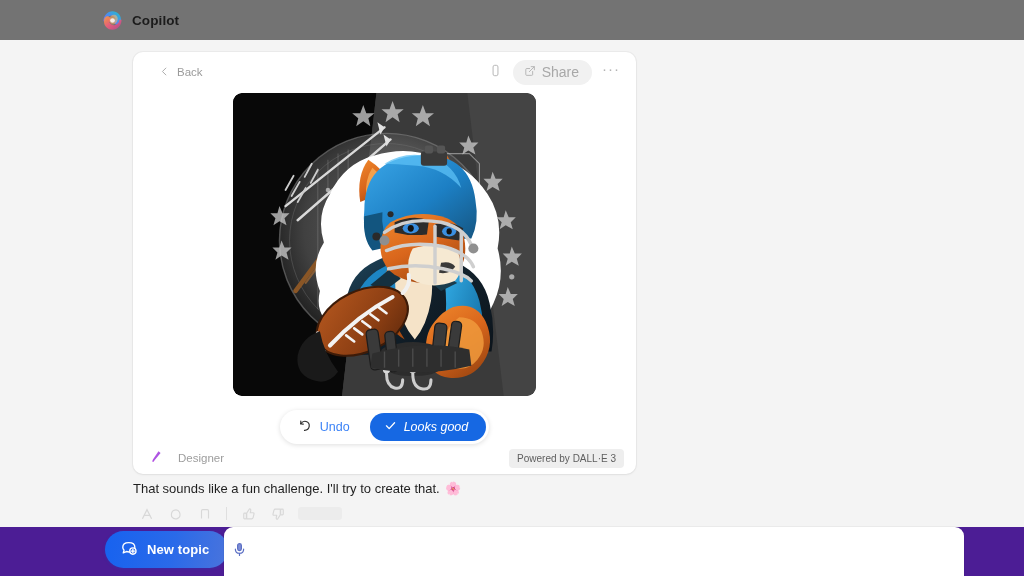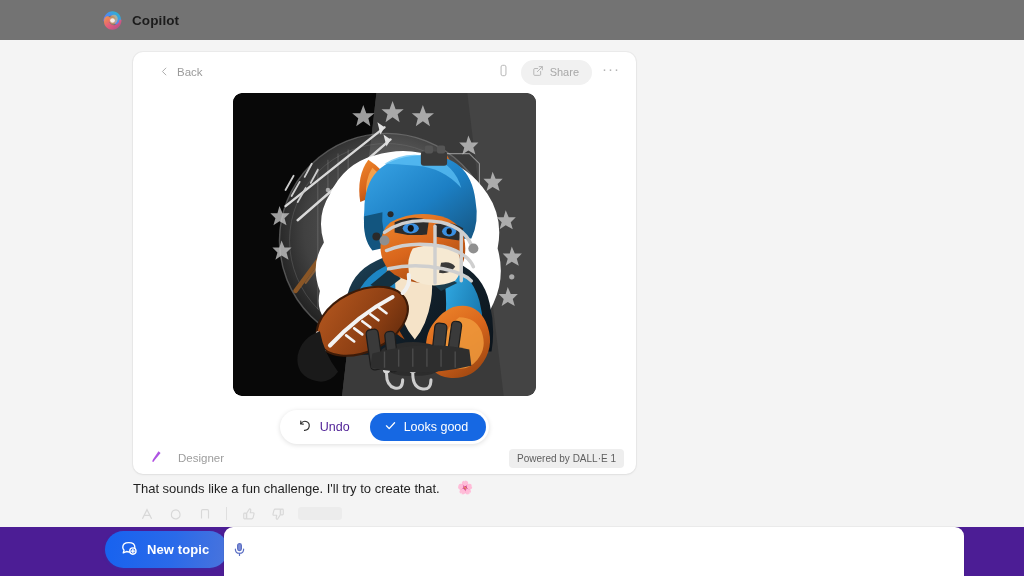--- a/index.html
+++ b/index.html
@@ -92,21 +92,21 @@
     gap: 6px;
     background: #f1f1f1;
     border-radius: 14px;
     height: 25px;
     padding: 0 13px 0 11px;
     margin-left: 4px;
     cursor: pointer;
     border: none;
   }
   .share-label {
-    font-size: 11px;
+    font-size: 14px;
     color: #a8a8a8;
   }
   .more-btn {
     margin-left: 6px;
     color: #b4b4b4;
     font-size: 15px;
     letter-spacing: 1px;
     line-height: 8px;
     cursor: pointer;
     padding: 0 4px 7px 4px;
@@ -146,37 +146,38 @@
     gap: 8px;
     height: 28px;
     padding: 0 18px 0 15px;
     border: none;
     background: transparent;
     border-radius: 15px;
     cursor: pointer;
   }
   .undo-label {
     font-size: 12.5px;
-    color: #4c1d95;
+    color: #3b82f6;
   }
   .looks-good-btn {
     display: flex;
     align-items: center;
     gap: 7px;
     height: 28px;
     padding: 0 18px 0 14px;
     border: none;
     background: #1668e3;
     border-radius: 15px;
     cursor: pointer;
   }
   .looks-good-label {
     font-size: 12.5px;
     color: #ffffff;
     font-weight: 500;
+    font-style: italic;
   }
 
   
   .card-footer {
     position: absolute;
     left: 0; right: 0;
     bottom: 0;
     height: 32px;
     display: flex;
     align-items: center;
@@ -200,22 +201,22 @@
     padding: 4px 8px;
     white-space: nowrap;
   }
 
   
   .assistant-message {
     position: absolute;
     left: 133px;
     top: 481px;
     display: flex;
-    align-items: flex-start;
-    gap: 18px;
+    align-items: center;
+    gap: 6px;
   }
   .message-text {
     font-size: 13px;
     color: #1f1f1f;
   }
   .message-emoji {
     font-size: 13px;
     line-height: 1;
   }
 
@@ -627,21 +628,21 @@
               <stop offset="100%" stop-color="#8b3fd4"></stop>
             </linearGradient>
           </defs>
           <path d="M10.4 1.4 L13 3.6 L6.4 11.6 q-1.6 2 -3.6 2.6 q.4 -2.2 1.8 -4z" fill="url(#dsg)"></path>
           <path d="M2.8 14.2 q1 -2 2.4 -2.4 q.6 1.6 -.4 2.2 q-.8 .6 -2 .2z" fill="#b14ae0"></path>
         </svg>
       </span>
       <span class="designer-label">Designer</span>
     </div>
     <div class="footer-spacer"></div>
-    <div class="dalle-badge">Powered by DALL·E 1</div>
+    <div class="dalle-badge">Powered by DALL·E 3</div>
   </div>
 </div>
 
 <div class="assistant-message">
   <span class="message-text">That sounds like a fun challenge. I'll try to create that.</span>
   <span class="message-emoji">🌸</span>
 </div>
 
 <div class="message-toolbar">
   <span class="mt-icon">

